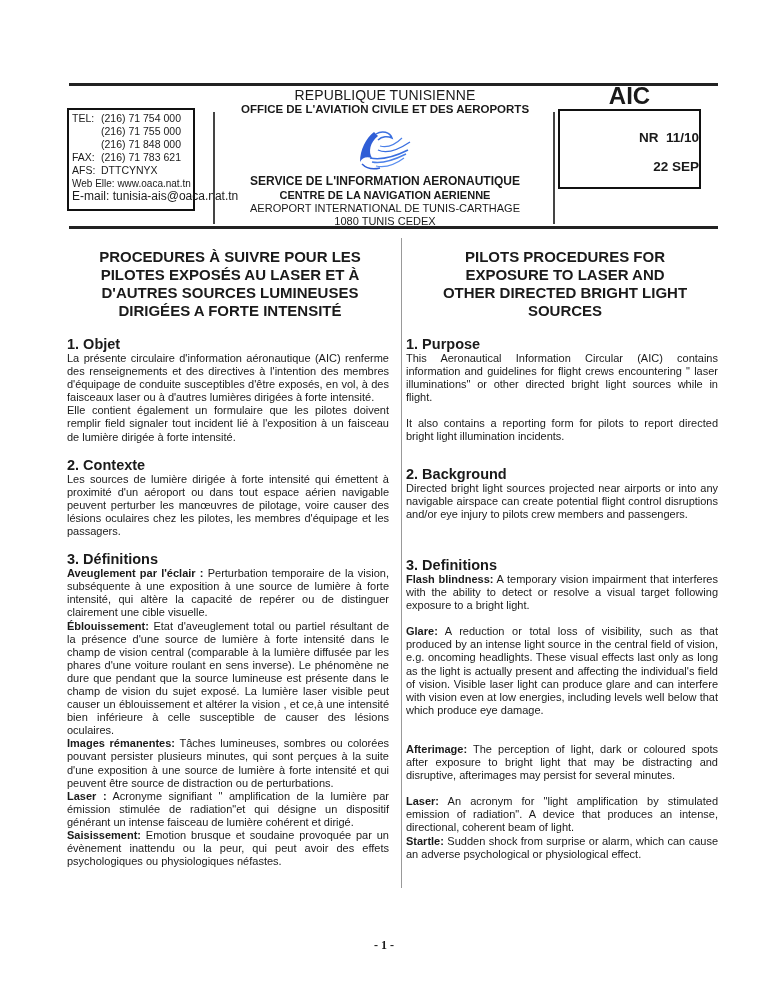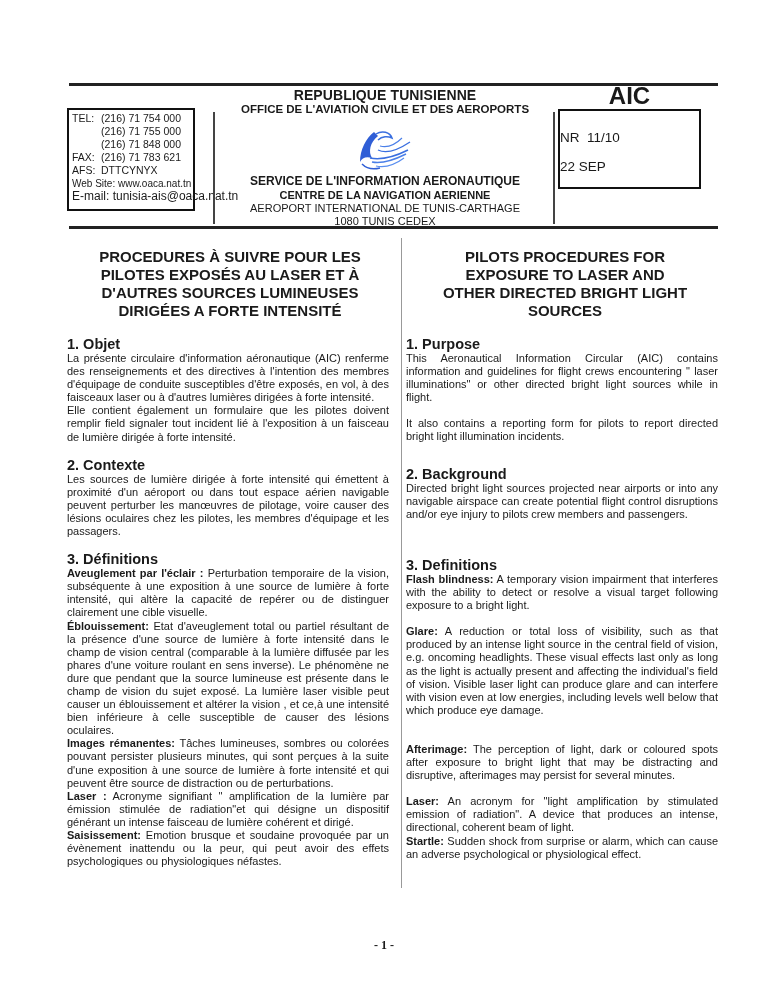--- a/index.html
+++ b/index.html
@@ -3,35 +3,35 @@
   <meta charset="utf-8">
   <style>
     html, body { margin: 0; padding: 0; background: #ffffff; }
     body {
       width: 768px; height: 994px; position: relative; overflow: hidden;
       font-family: "Liberation Sans", sans-serif; color: #1a1a1a;
     }
     .abs { position: absolute; }
     .rule { position: absolute; background: #222; }
     .center { text-align: center; }
-    .hdr-title { font-weight: bold; font-size: 14px; letter-spacing: 0.1px; }
+    .hdr-title { font-weight: normal; font-size: 14px; letter-spacing: 0.1px; }
     .hdr-office { font-weight: bold; font-size: 11.5px; }
     .contact-box {
       position: absolute; left: 67px; top: 108px; width: 128px; height: 103px;
       border: 2px solid #111; box-sizing: border-box; padding: 2px 0 0 3px;
       font-size: 10.5px; line-height: 13px;
     }
     .contact-row { white-space: nowrap; }
     .contact-row .lbl { display: inline-block; width: 29px; }
     .contact-row.small { font-size: 12px; text-align: center; }
     .aic-title { font-weight: bold; font-size: 24px; }
     .aic-box {
       position: absolute; left: 558px; top: 109px; width: 143px; height: 80px;
-      border: 2px solid #111; box-sizing: border-box; text-align: left;
-      font-weight: normal; font-size: 13.5px;
+      border: 2px solid #111; box-sizing: border-box; text-align: right;
+      font-weight: bold; font-size: 13.5px; padding-left: 16px;
     }
     .svc1 { font-weight: bold; font-size: 12px; }
     .svc2 { font-weight: bold; font-size: 11px; }
     .svc3 { font-size: 11px; }
     .doc-title { font-weight: bold; font-size: 15px; line-height: 18px; text-align: center; }
     .col { position: absolute; font-size: 11px; line-height: 13.1px; text-align: justify; }
     .col h2 { margin: 0; font-size: 14.5px; font-weight: bold; line-height: 16px; }
     .col p { margin: 0; }
     .col .gap { height: 13px; }
     .col b { font-weight: bold; }
@@ -45,21 +45,21 @@
 
 <div class="abs center hdr-title" style="left:200px; top:87px; width:370px;">REPUBLIQUE TUNISIENNE</div>
 <div class="abs center hdr-office" style="left:200px; top:103px; width:370px;">OFFICE DE L'AVIATION CIVILE ET DES AEROPORTS</div>
 
 <div class="contact-box">
   <div class="contact-row"><span class="lbl">TEL:</span><span>(216) 71 754 000</span></div>
   <div class="contact-row"><span class="lbl"></span><span>(216) 71 755 000</span></div>
   <div class="contact-row"><span class="lbl"></span><span>(216) 71 848 000</span></div>
   <div class="contact-row"><span class="lbl">FAX:</span><span>(216) 71 783 621</span></div>
   <div class="contact-row"><span class="lbl">AFS:</span><span>DTTCYNYX</span></div>
-  <div class="contact-row" style="font-size:10px;">Web Site: www.oaca.nat.tn</div>
+  <div class="contact-row" style="font-size:10px;">Web Elle: www.oaca.nat.tn</div>
   <div class="contact-row small">E-mail: tunisia-ais@oaca.nat.tn</div>
 </div>
 
 <div class="rule" style="left:213px; top:112px; width:2px; height:112px; background:#444;"></div>
 <div class="rule" style="left:553px; top:112px; width:2px; height:112px; background:#444;"></div>
 
 <div class="abs" style="left:352px; top:128px; width:60px; height:44px;">
   <svg width="60" height="44" viewBox="0 0 60 44">
     <path d="M22 4 C14 10, 8 22, 8 34 C10 30, 14 28, 20 30 C16 24, 18 14, 26 8 Z" fill="#2f5ed6"></path>
     <path d="M24 6 C30 2, 38 4, 40 10 C36 8, 30 8, 26 12" fill="none" stroke="#3a6fe0" stroke-width="1.5"></path>

